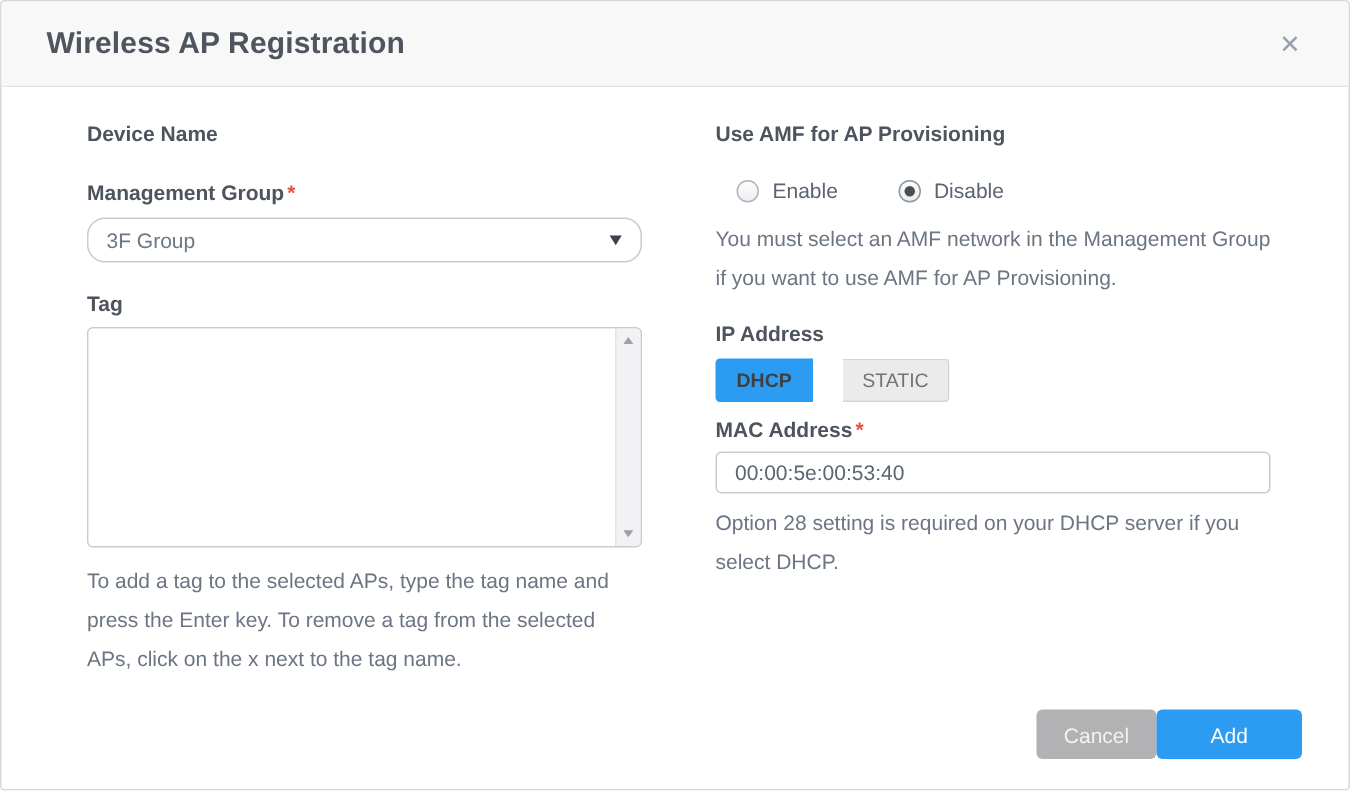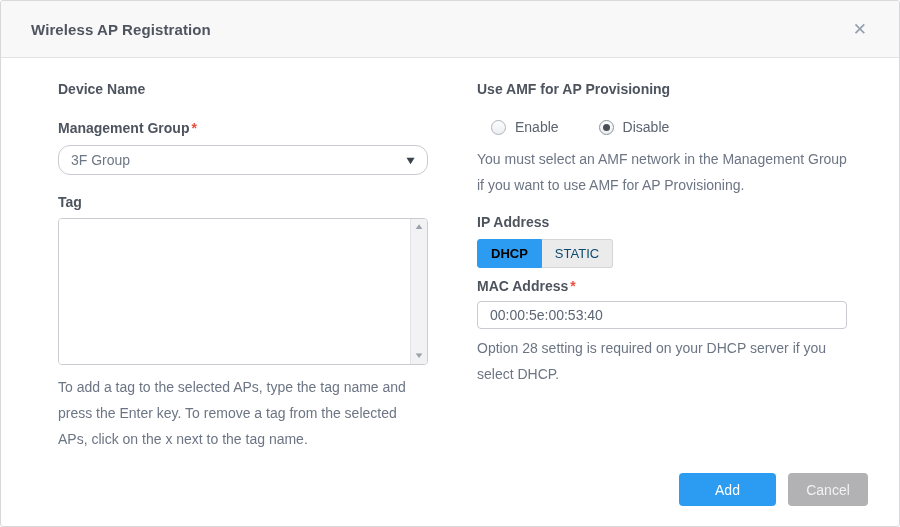--- a/index.html
+++ b/index.html
@@ -25,21 +25,21 @@
     flex: 0 0 57px;
     background: #f8f8f9;
     border-bottom: 1px solid #e3e3e6;
     border-radius: 3px 3px 0 0;
     display: flex;
     align-items: center;
     justify-content: space-between;
     padding: 0 26px 0 30px;
   }
   .dialog-title {
-    font-size: 15px;
+    font-size: 20px;
     font-weight: bold;
     color: #4f555f;
     letter-spacing: 0.1px;
   }
   .close-btn {
     font-size: 17px;
     color: #96a0ae;
     cursor: pointer;
     line-height: 1;
     padding: 4px 6px;
@@ -187,31 +187,32 @@
     height: 29px;
     display: inline-flex;
     align-items: center;
     justify-content: center;
     font-size: 13px;
     cursor: pointer;
     padding: 0 13px;
   }
   .toggle-btn.active {
     background: #2b9cf2;
-    color: #000000;
+    color: #404040;
     font-weight: bold;
     border: 1px solid #2b9cf2;
     border-radius: 3px 0 0 3px;
   }
   .toggle-btn.inactive {
     background: #ebebec;
-    color: #0c4a6e;
+    color: #737373;
     border: 1px solid #d4d5d8;
     border-left: none;
     border-radius: 0 3px 3px 0;
+    margin-left: 20px;
   }
   .mac-label { margin-top: 9px; }
   .mac-input { margin-top: 5px; }
   .mac-help { margin-top: 6px; }
   
   .dialog-footer {
     position: absolute;
     right: 31px;
     bottom: 20px;
     display: flex;
@@ -301,17 +302,17 @@
       <div class="field-label mac-label">
         <span>MAC Address</span><span class="required">*</span>
       </div>
       <input class="text-input mac-input" type="text" value="00:00:5e:00:53:40" style="">
       <div class="help-text mac-help">Option 28 setting is required on your DHCP server if you select DHCP.</div>
 
     </div>
   </div>
 
   <div class="dialog-footer">
+    <button class="btn btn-cancel">Cancel</button>
     <button class="btn btn-add">Add</button>
-    <button class="btn btn-cancel">Cancel</button>
   </div>
 
 </div>
 
 </body></html>

